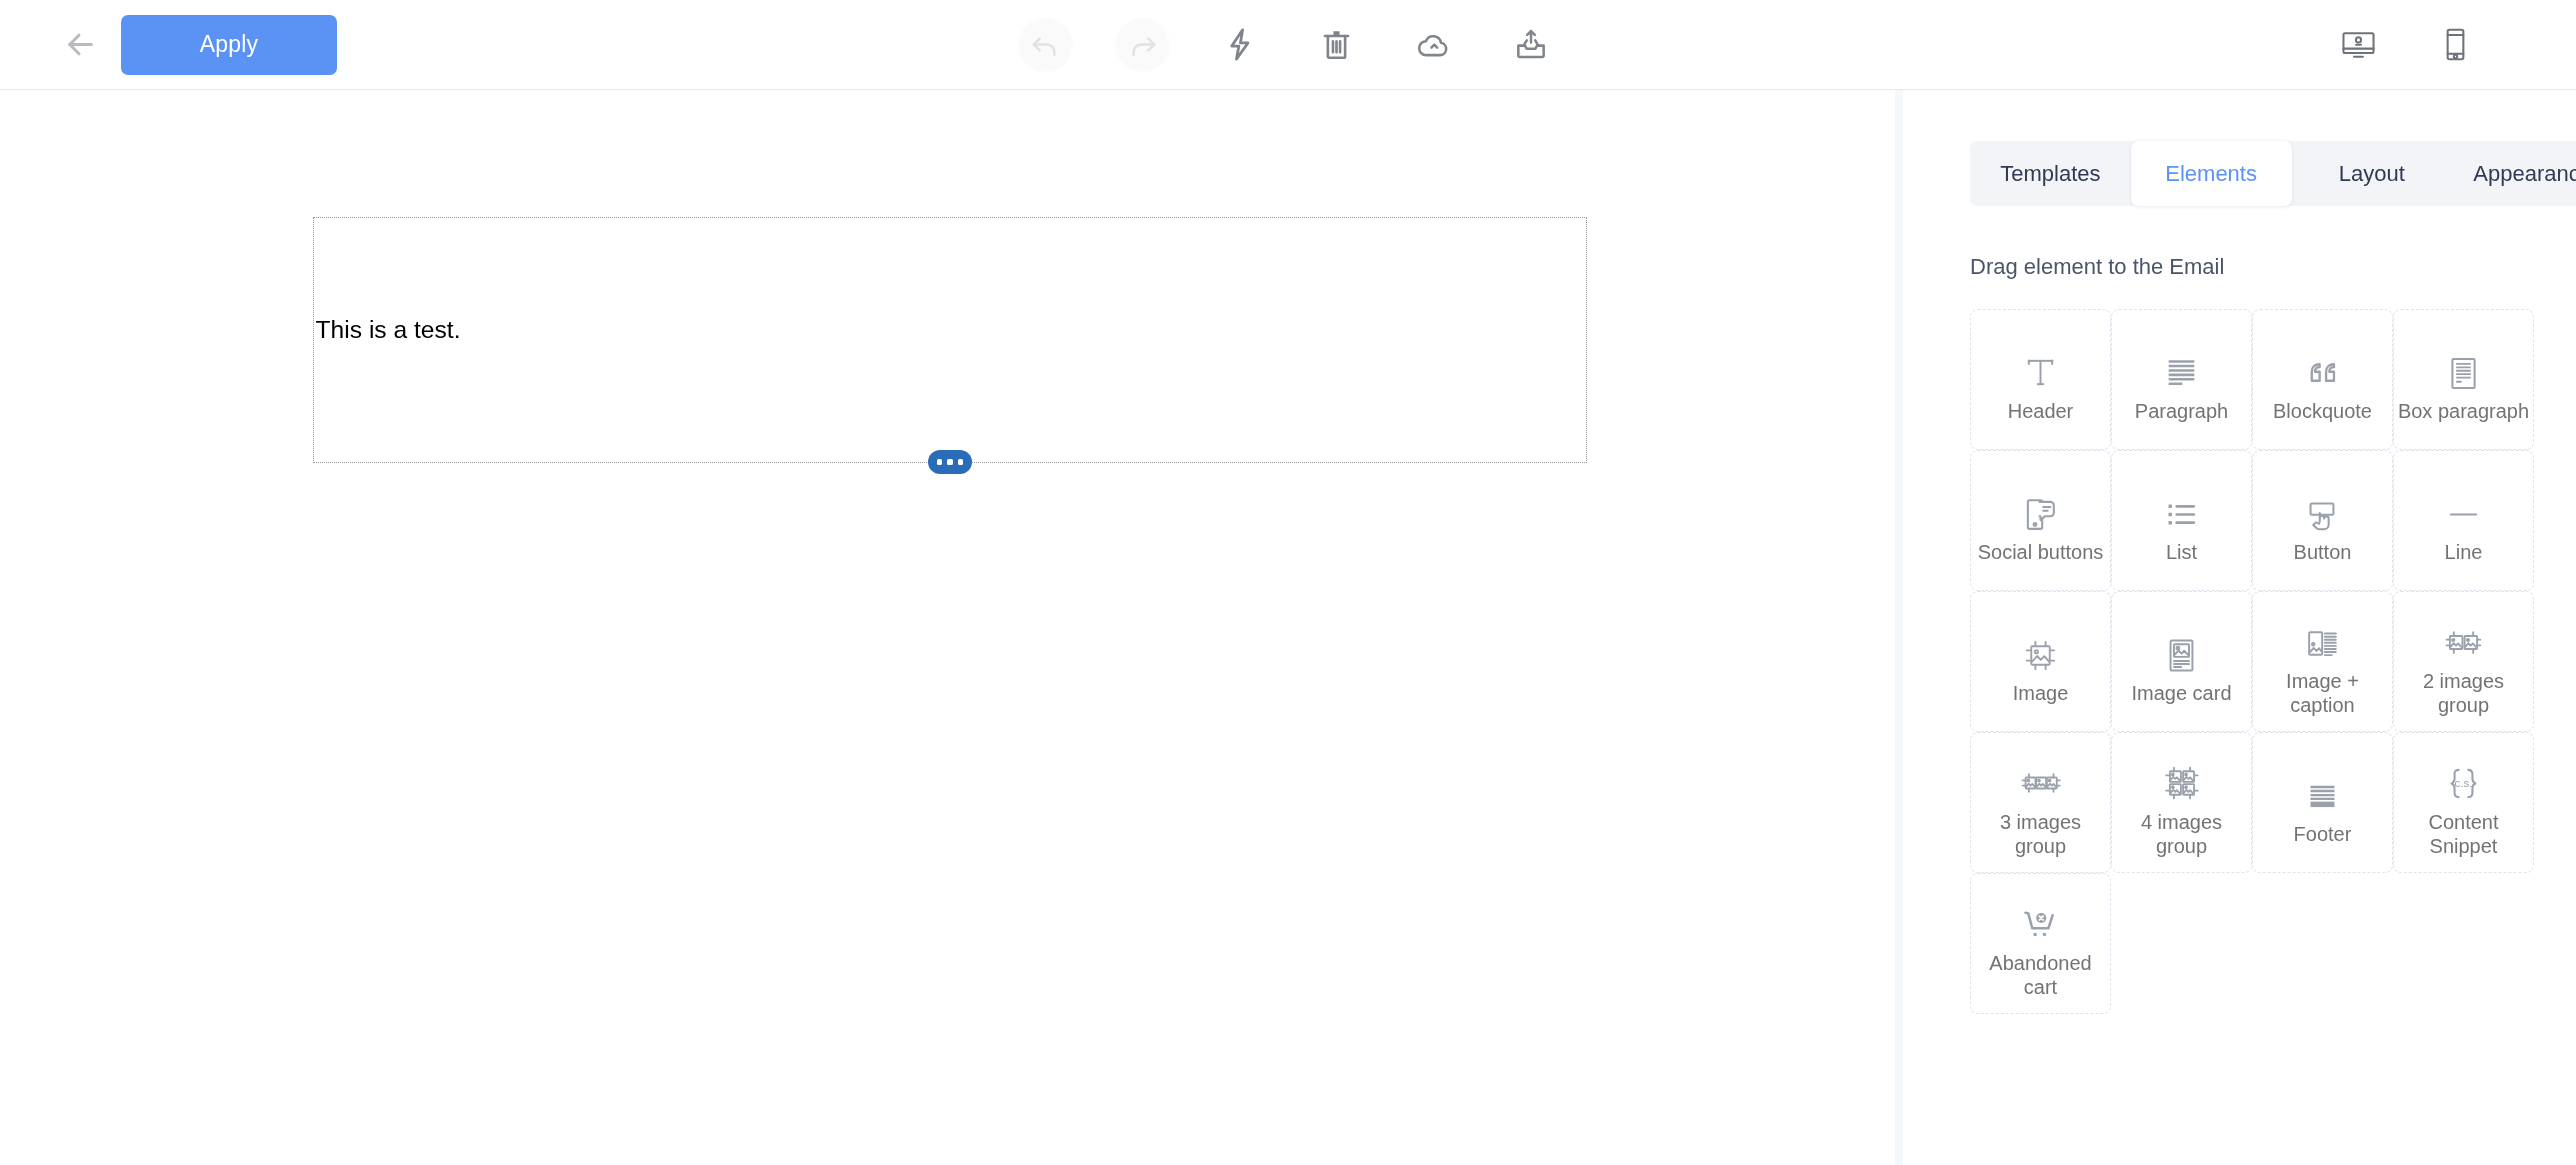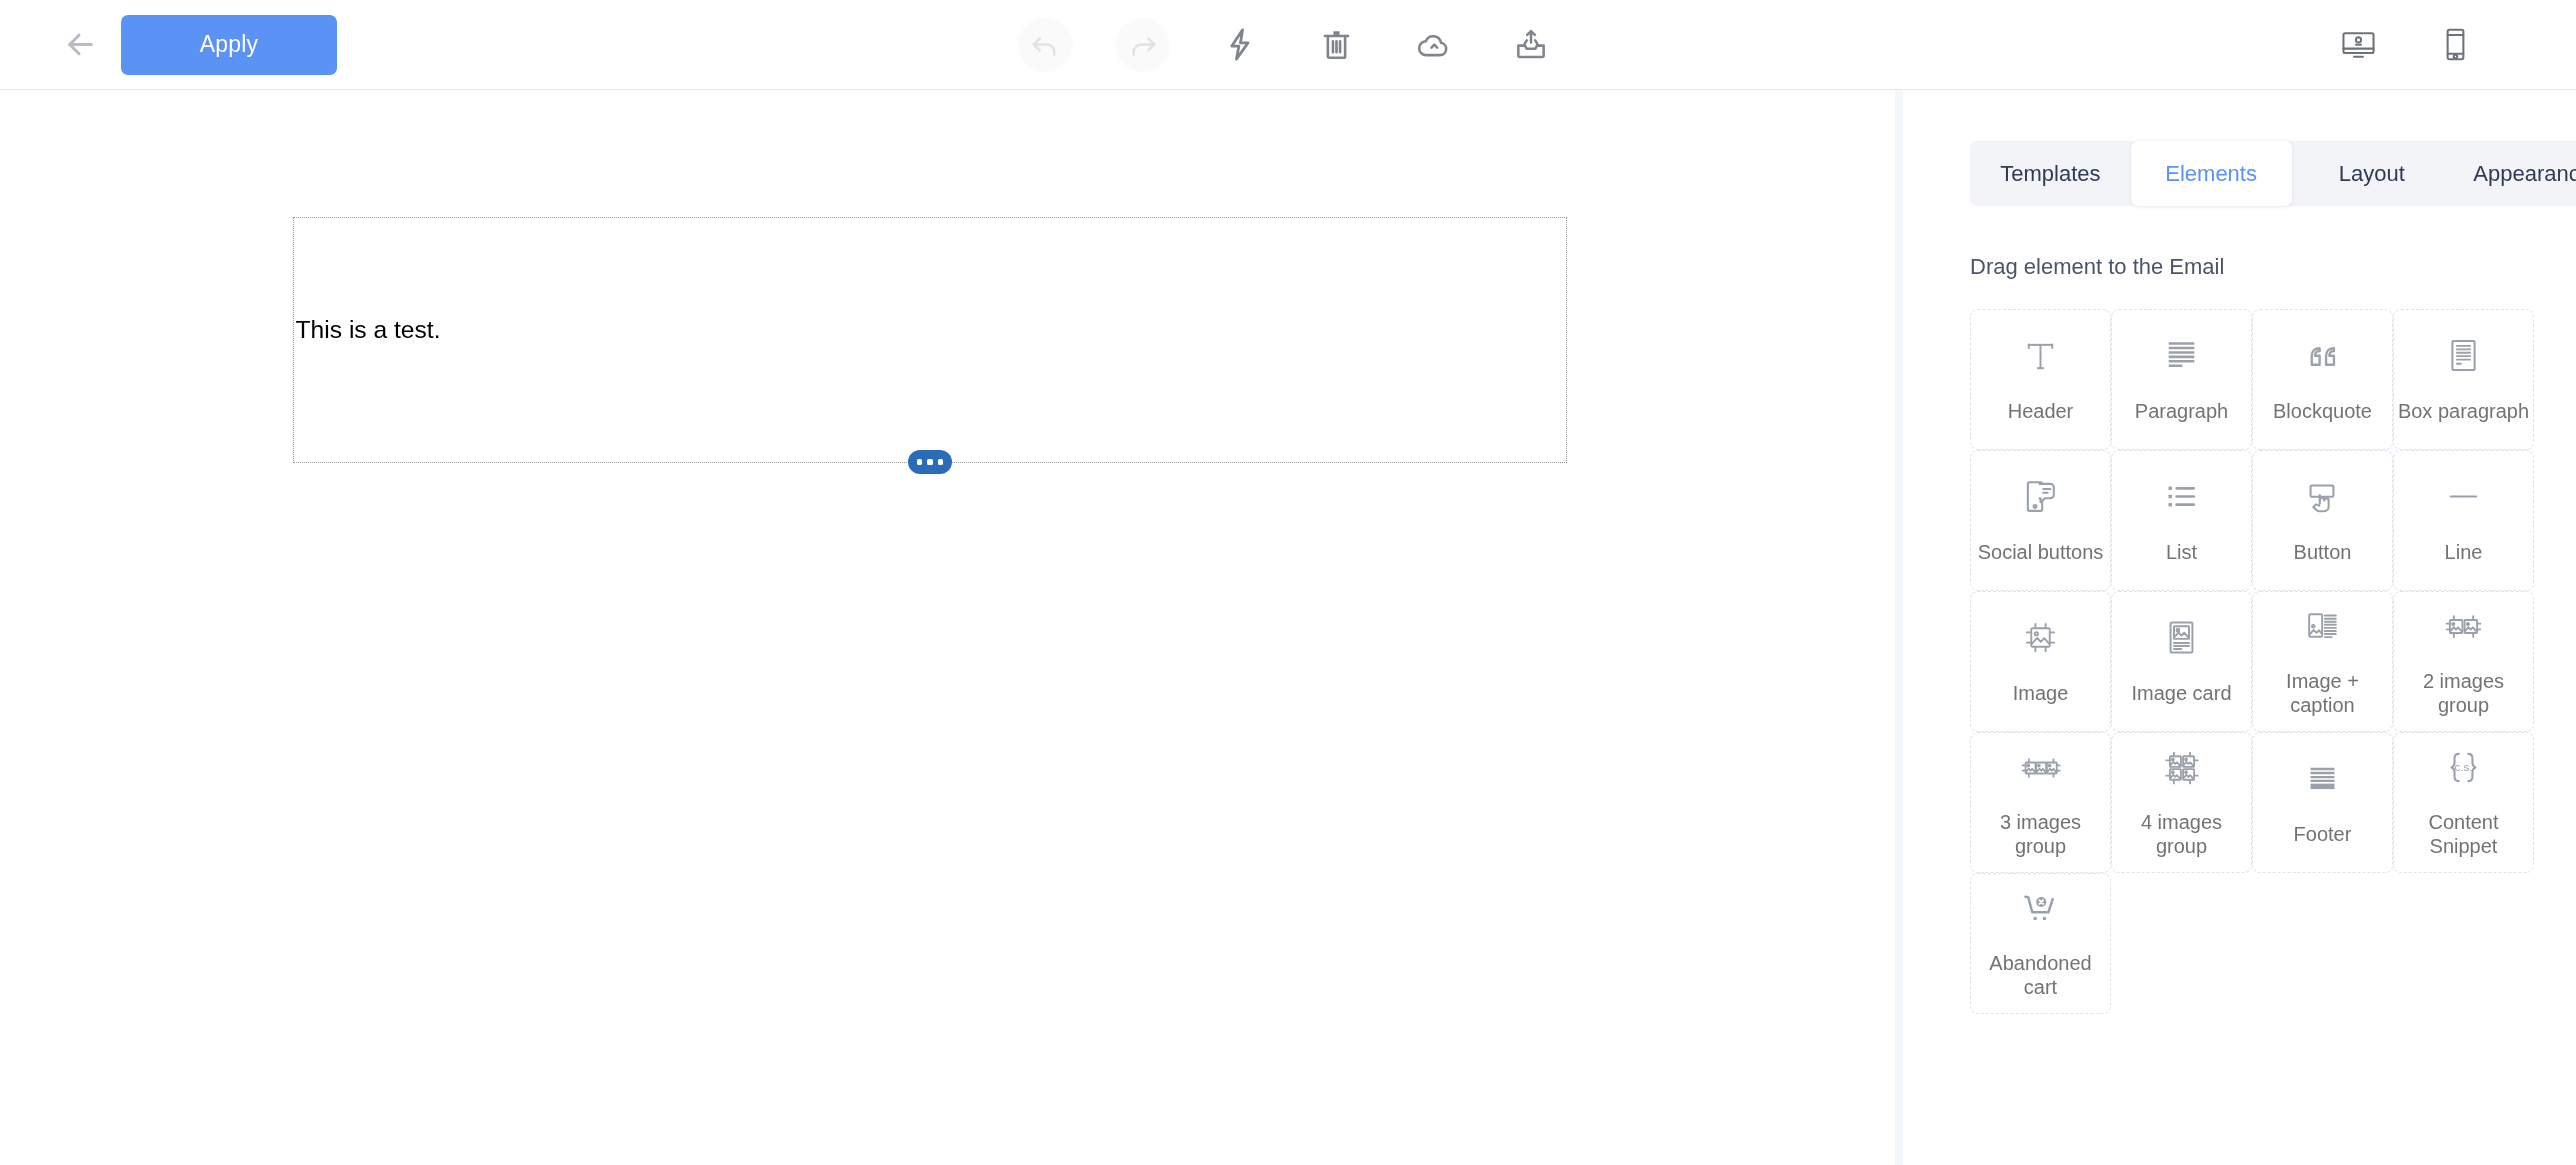--- a/index.html
+++ b/index.html
@@ -58,21 +58,21 @@
   .canvas {
     position: relative;
     width: 1895px; min-width: 1895px;
     background: #ffffff;
     overflow: hidden;
   }
   .gutter { width: 8px; min-width: 8px; background: #f3f8fd; }
 
   .email-block {
     position: absolute;
-    left: 293px; top: 127px;
+    left: 313px; top: 127px;
     width: 1274px; height: 246px;
     border: 1.6px dotted #9a9a9a;
     background: #ffffff;
   }
   .email-block-text {
     position: absolute;
     left: 1.6px; top: 97px;
     font-size: 24.6px; color: #000000;
     font-family: "Liberation Sans", sans-serif;
     line-height: 1.2;
@@ -130,21 +130,21 @@
     width: 565px;
   }
   .el-card {
     width: 141px; height: 141px;
     display: flex; flex-direction: column;
     align-items: center; justify-content: center;
     border: 1.6px dashed #dde4ee; border-radius: 8px;
     background: #ffffff; cursor: grab;
     padding: 4.8px 3.2px;
   }
-  .el-ico { height: 59px; display: flex; align-items: flex-start; justify-content: center; }
+  .el-ico { height: 59px; display: flex; align-items: flex-end; justify-content: center; }
   .el-label {
     margin-top: 4.8px; font-size: 20px; color: #737373;
     text-align: center; line-height: 1.22;
     font-family: "Liberation Sans", sans-serif;
   }
   svg { display: block; }
 </style>
 </head>
 <body>
 

